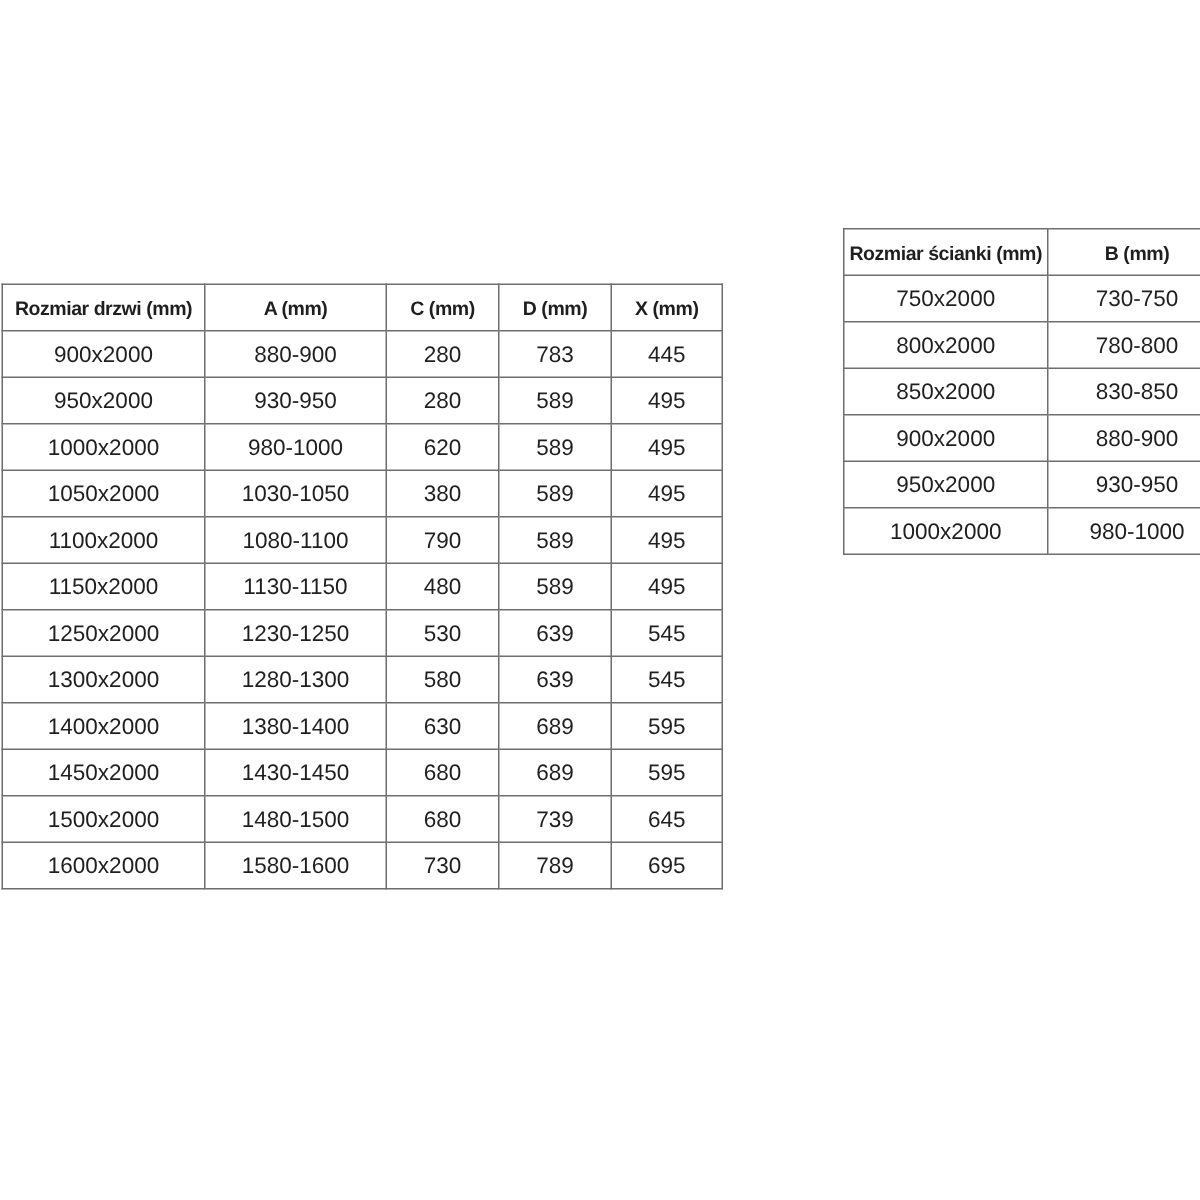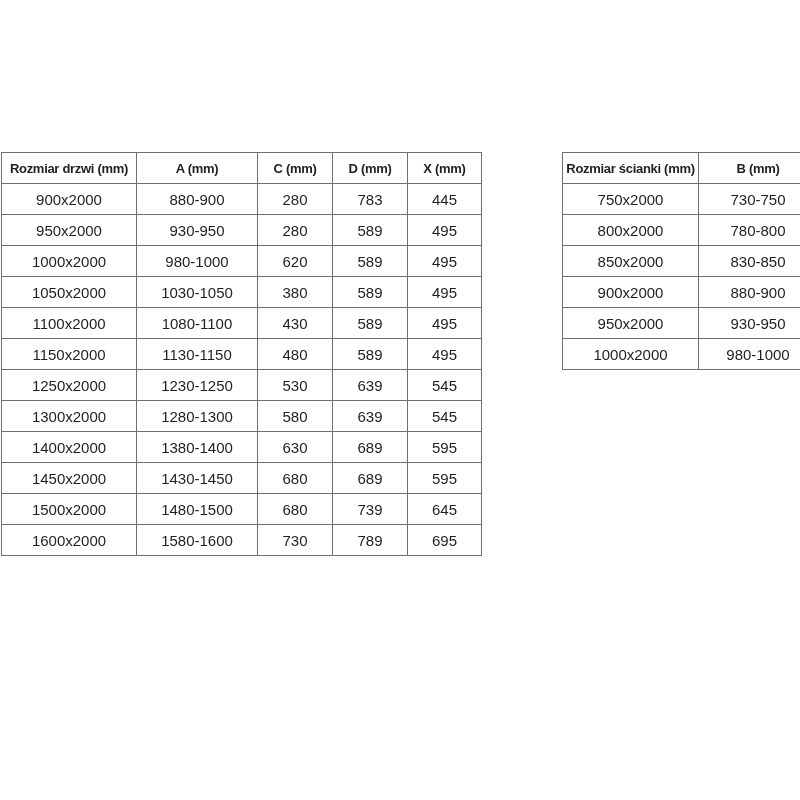--- a/index.html
+++ b/index.html
@@ -29,21 +29,21 @@
   }
   .table-wrap.wall {
     left: 562px;
     top: 152px;
   }
   table.spec {
     border-collapse: collapse;
     table-layout: fixed;
     background: #ffffff;
   }
-  table.spec.door { width: 480px; }
+  table.spec.door { width: 480px; margin-top: 37px; }
   table.spec.wall { width: 255px; }
   table.spec th, table.spec td {
     border: 1px solid #6e6e6e;
     height: 30px;
     padding: 0 2px;
     text-align: center;
     vertical-align: middle;
     color: #1f1f1f;
     white-space: nowrap;
     overflow: hidden;
@@ -106,21 +106,21 @@
           <tr>
             <td>1050x2000</td>
             <td>1030-1050</td>
             <td>380</td>
             <td>589</td>
             <td>495</td>
           </tr>
           <tr>
             <td>1100x2000</td>
             <td>1080-1100</td>
-            <td>430</td>
+            <td>790</td>
             <td>589</td>
             <td>495</td>
           </tr>
           <tr>
             <td>1150x2000</td>
             <td>1130-1150</td>
             <td>480</td>
             <td>589</td>
             <td>495</td>
           </tr>

